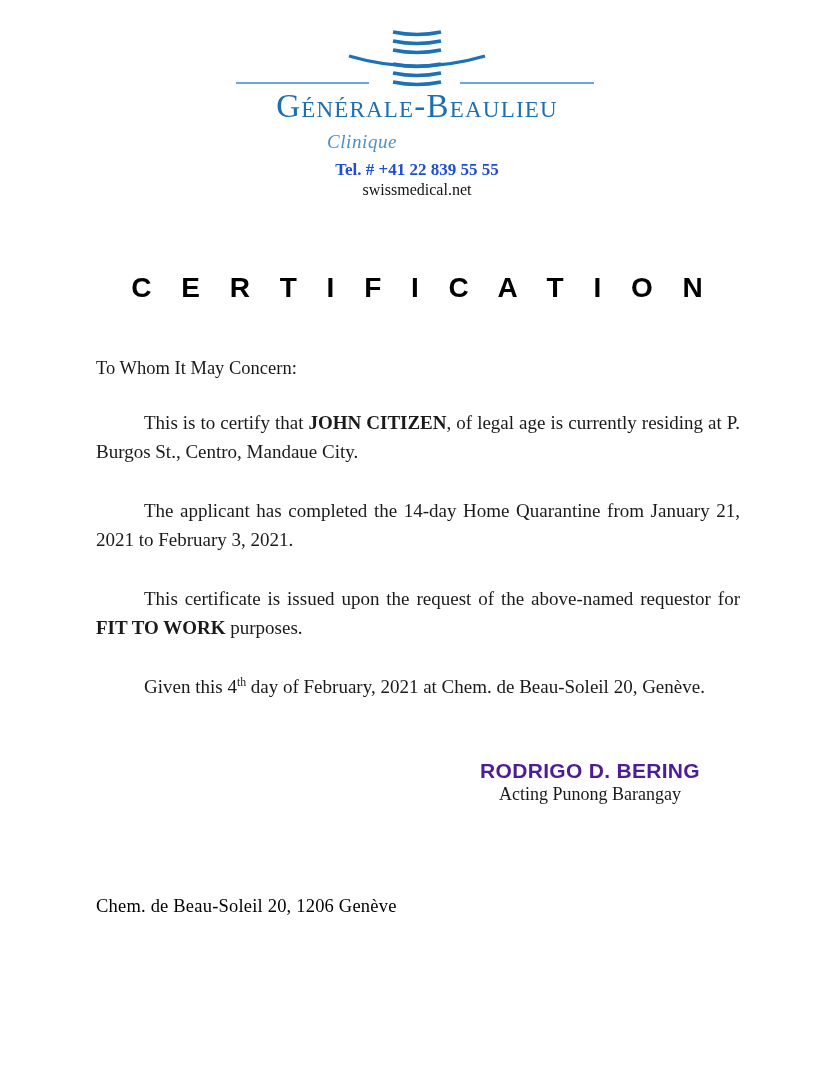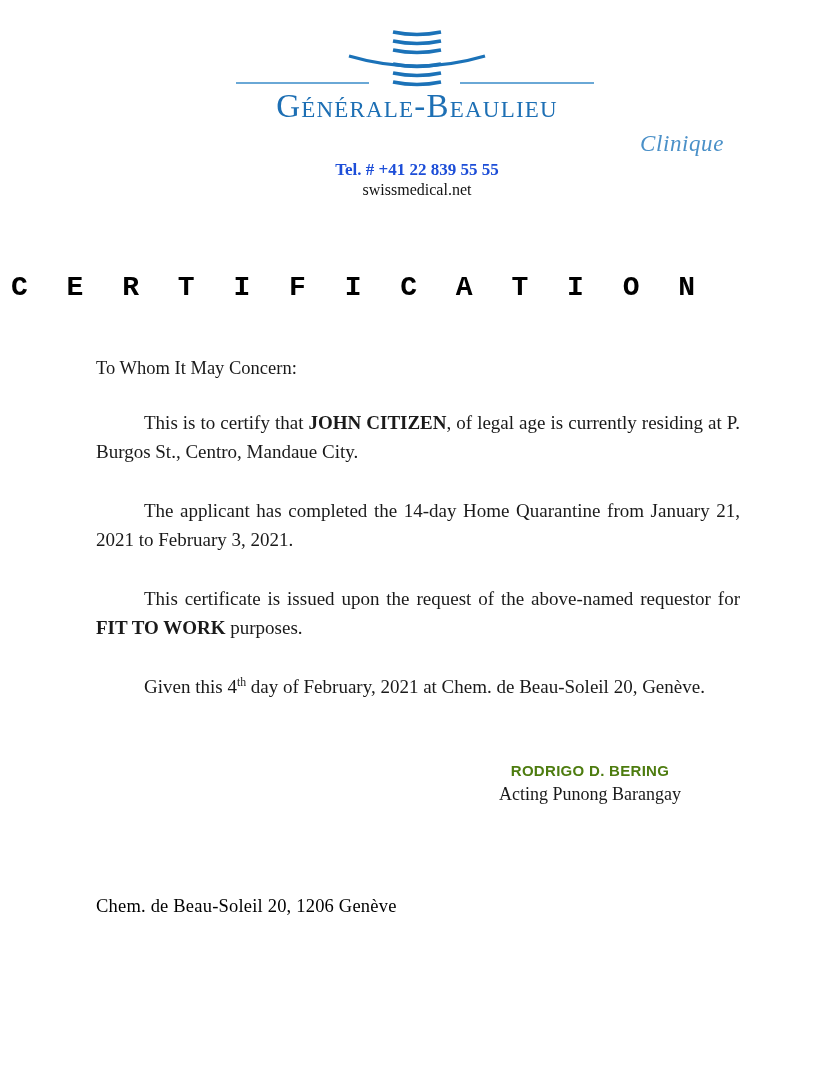--- a/index.html
+++ b/index.html
@@ -75,24 +75,24 @@
     font-variant: small-caps;
     letter-spacing: 1.2px;
     white-space: nowrap;
   }
 
   .brand-sub {
     position: absolute;
     left: 0;
     top: 131px;
     width: 724px;
-    text-align: right;
+    text-align: center;
     font-family: "Liberation Serif", serif;
     font-style: italic;
-    font-size: 23px;
+    font-size: 19px;
     color: #4a90c8;
     letter-spacing: 0.6px;
   }
 
   .contact-tel {
     position: absolute;
     left: 0;
     top: 160px;
     width: 834px;
     text-align: center;
@@ -112,22 +112,22 @@
     font-size: 16px;
     color: #111111;
   }
 
   
   .doc-title {
     position: absolute;
     left: 0;
     top: 272px;
     width: 834px;
-    text-align: left;
-    font-family: Liberation Mono, monospace;
+    text-align: center;
+    font-family: Liberation Sans, sans-serif;
     font-weight: bold;
     font-size: 28px;
     letter-spacing: 11px;
     color: #000000;
     text-indent: 11px;
   }
 
   
   .body-block {
     position: absolute;
@@ -171,23 +171,23 @@
     position: absolute;
     left: 420px;
     top: 760px;
     width: 340px;
     text-align: center;
   }
 
   .signature-name {
     font-family: "Liberation Sans", sans-serif;
     font-weight: bold;
-    font-size: 15px;
+    font-size: 21px;
     letter-spacing: 0.3px;
-    color: #4d7c0f;
+    color: #4c1d95;
     line-height: 22px;
   }
 
   .signature-role {
     font-family: "Liberation Serif", serif;
     font-size: 18px;
     color: #1a1a1a;
     line-height: 24px;
   }
 

